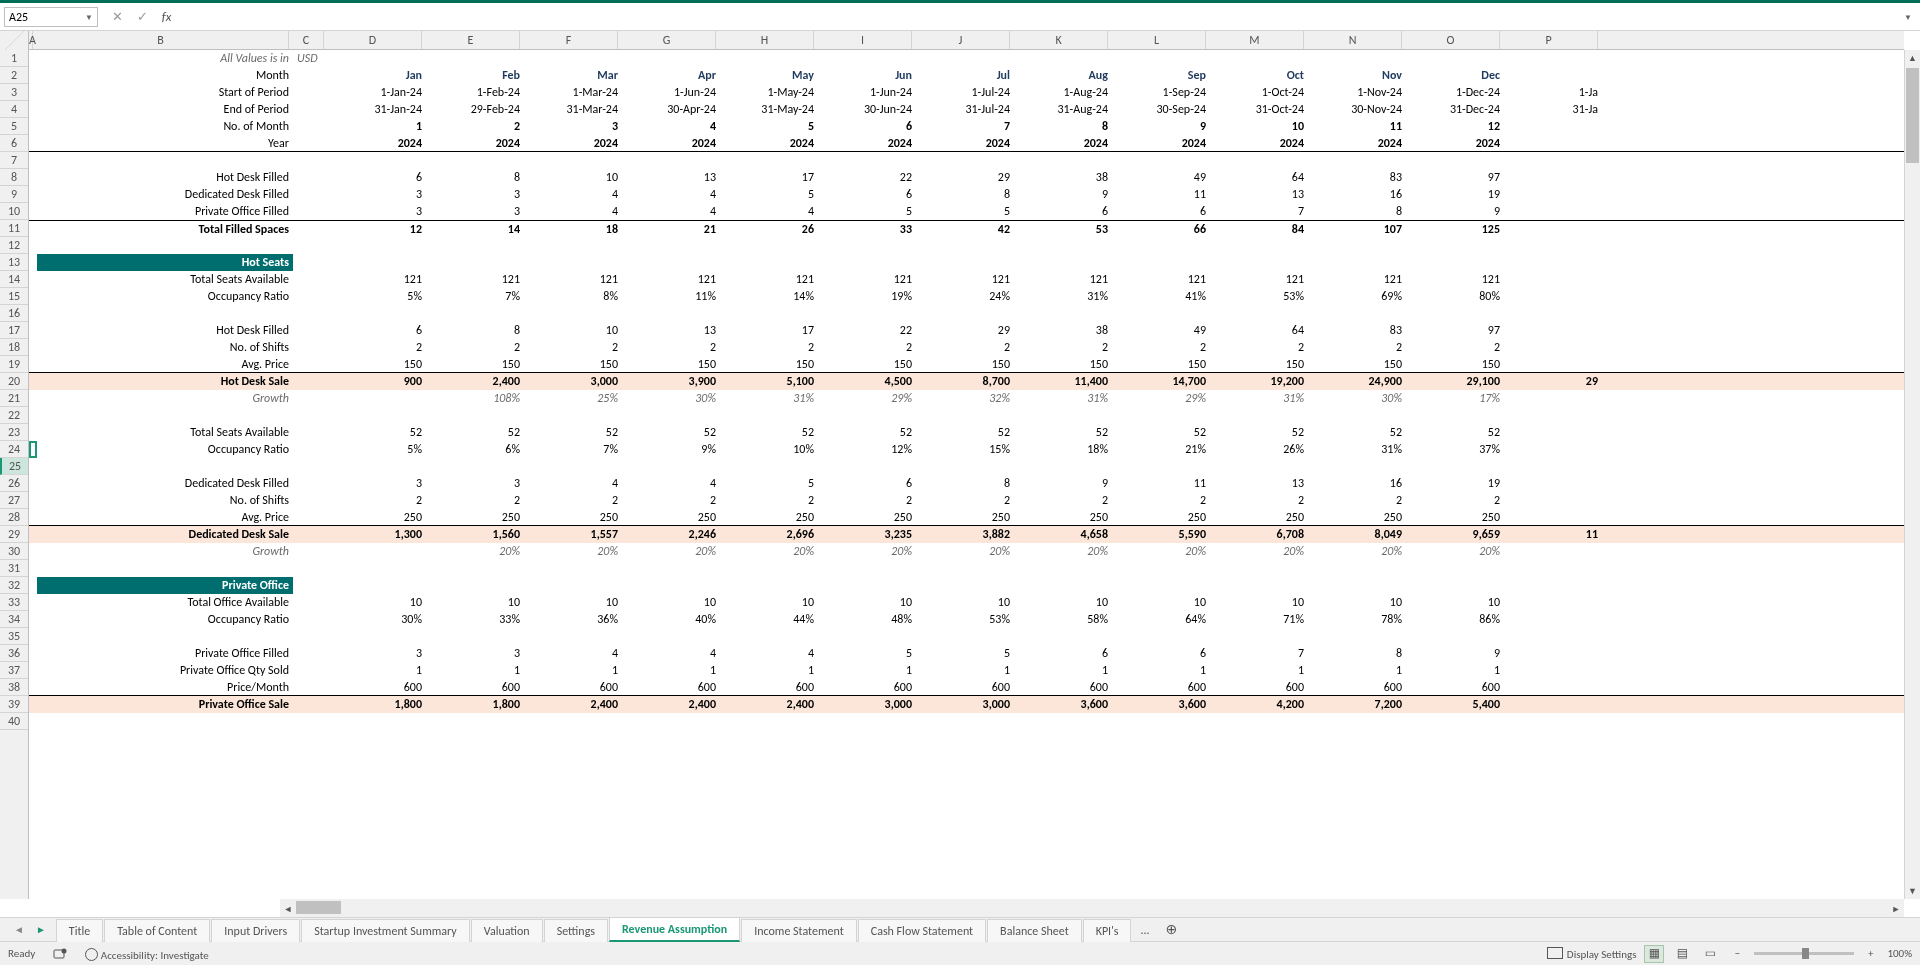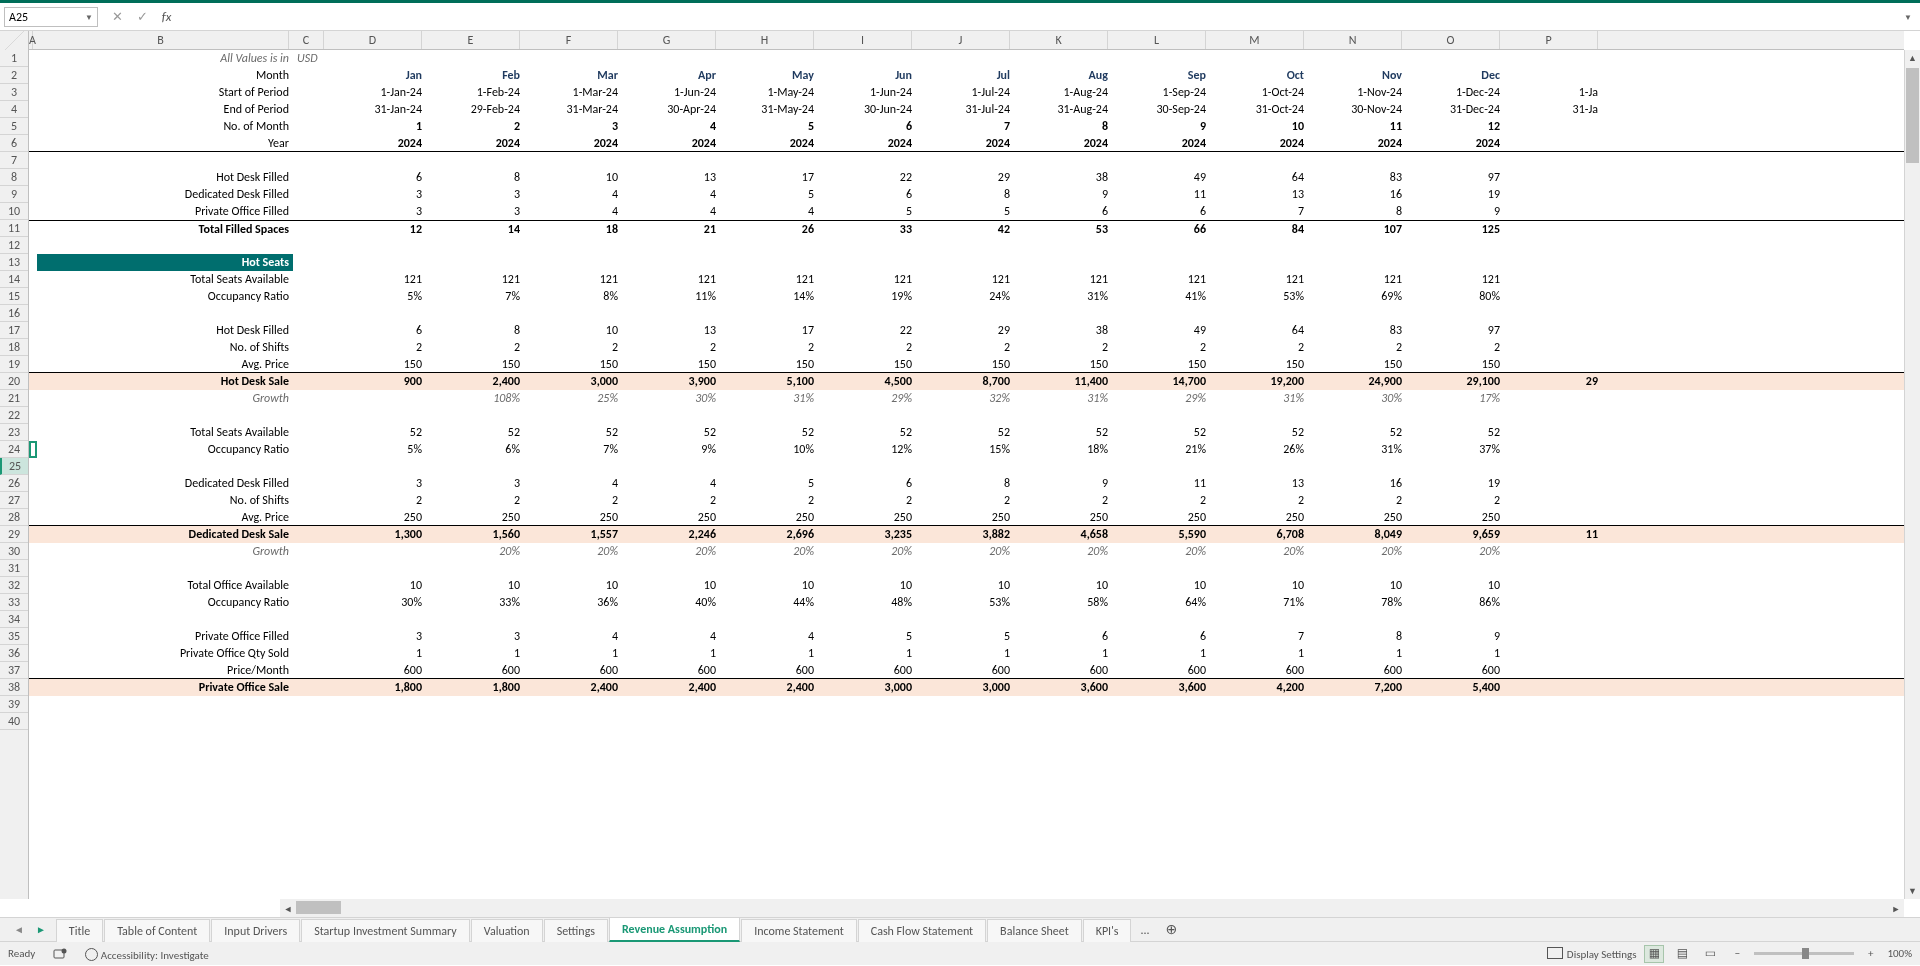--- a/index.html
+++ b/index.html
@@ -758,20 +758,38 @@
         <div class="g-cell " style="width:98px"></div>
         <div class="g-cell " style="width:98px"></div>
         <div class="g-cell " style="width:98px"></div>
         <div class="g-cell " style="width:98px"></div>
         <div class="g-cell " style="width:98px"></div>
         <div class="g-cell " style="width:98px"></div>
         <div class="g-cell " style="width:98px"></div>
         <div class="g-cell " style="width:98px"></div>
         <div class="g-cell " style="width:98px"></div>
       </div>
+      <div class="g-row">
+        <div class="g-cell " style="width:4px"></div>
+        <div class="g-cell section-hdr" style="width:256px">Private Office</div>
+        <div class="g-cell " style="width:35px"></div>
+        <div class="g-cell " style="width:98px"></div>
+        <div class="g-cell " style="width:98px"></div>
+        <div class="g-cell " style="width:98px"></div>
+        <div class="g-cell " style="width:98px"></div>
+        <div class="g-cell " style="width:98px"></div>
+        <div class="g-cell " style="width:98px"></div>
+        <div class="g-cell " style="width:98px"></div>
+        <div class="g-cell " style="width:98px"></div>
+        <div class="g-cell " style="width:98px"></div>
+        <div class="g-cell " style="width:98px"></div>
+        <div class="g-cell " style="width:98px"></div>
+        <div class="g-cell " style="width:98px"></div>
+        <div class="g-cell " style="width:98px"></div>
+      </div>
       <div class="g-row ">
         <div class="g-cell " style="width:4px"></div>
         <div class="g-cell right" style="width:256px">Total Office Available</div>
         <div class="g-cell right" style="width:35px"></div>
         <div class="g-cell right " style="width:98px">10</div>
         <div class="g-cell right " style="width:98px">10</div>
         <div class="g-cell right " style="width:98px">10</div>
         <div class="g-cell right " style="width:98px">10</div>
         <div class="g-cell right " style="width:98px">10</div>
         <div class="g-cell right " style="width:98px">10</div>

